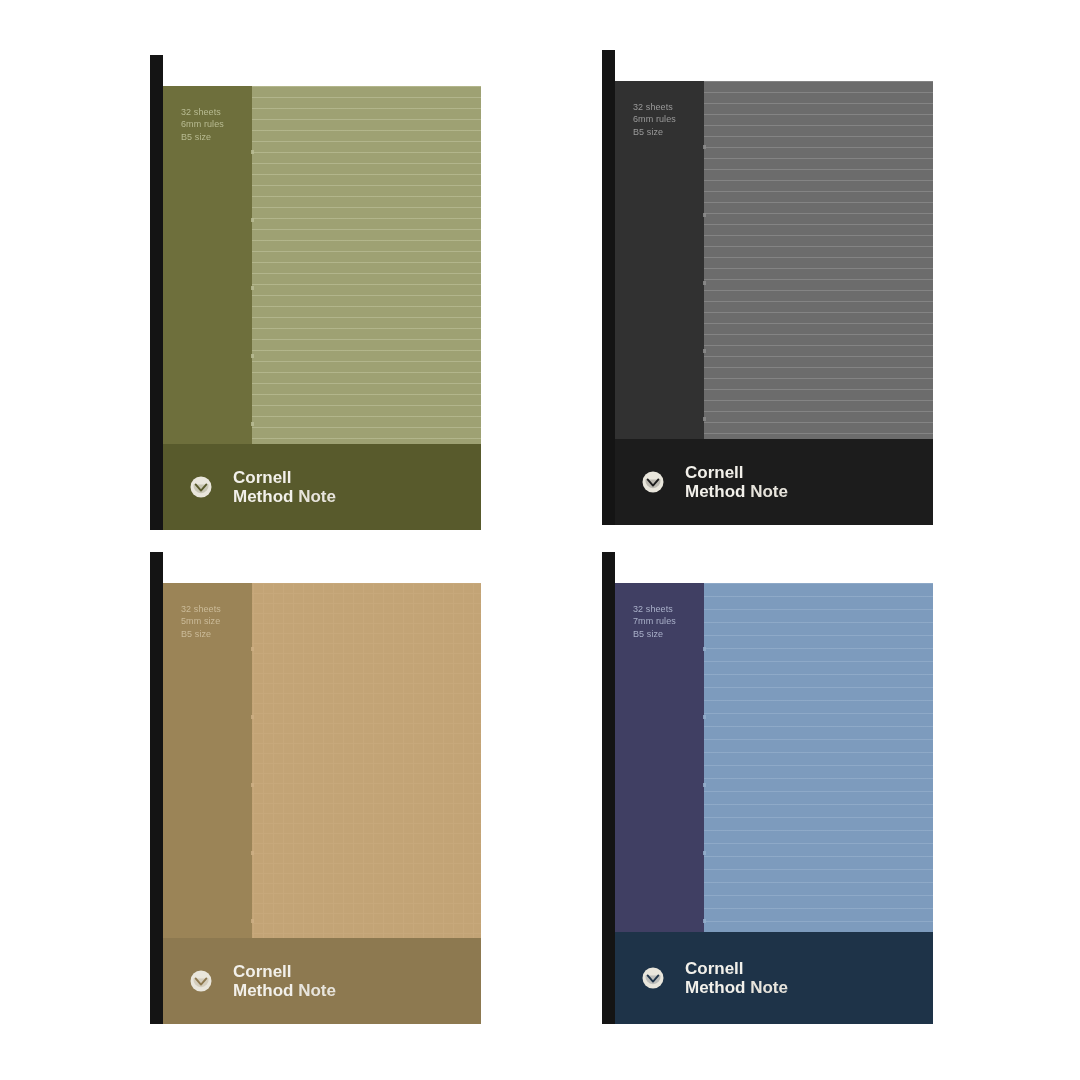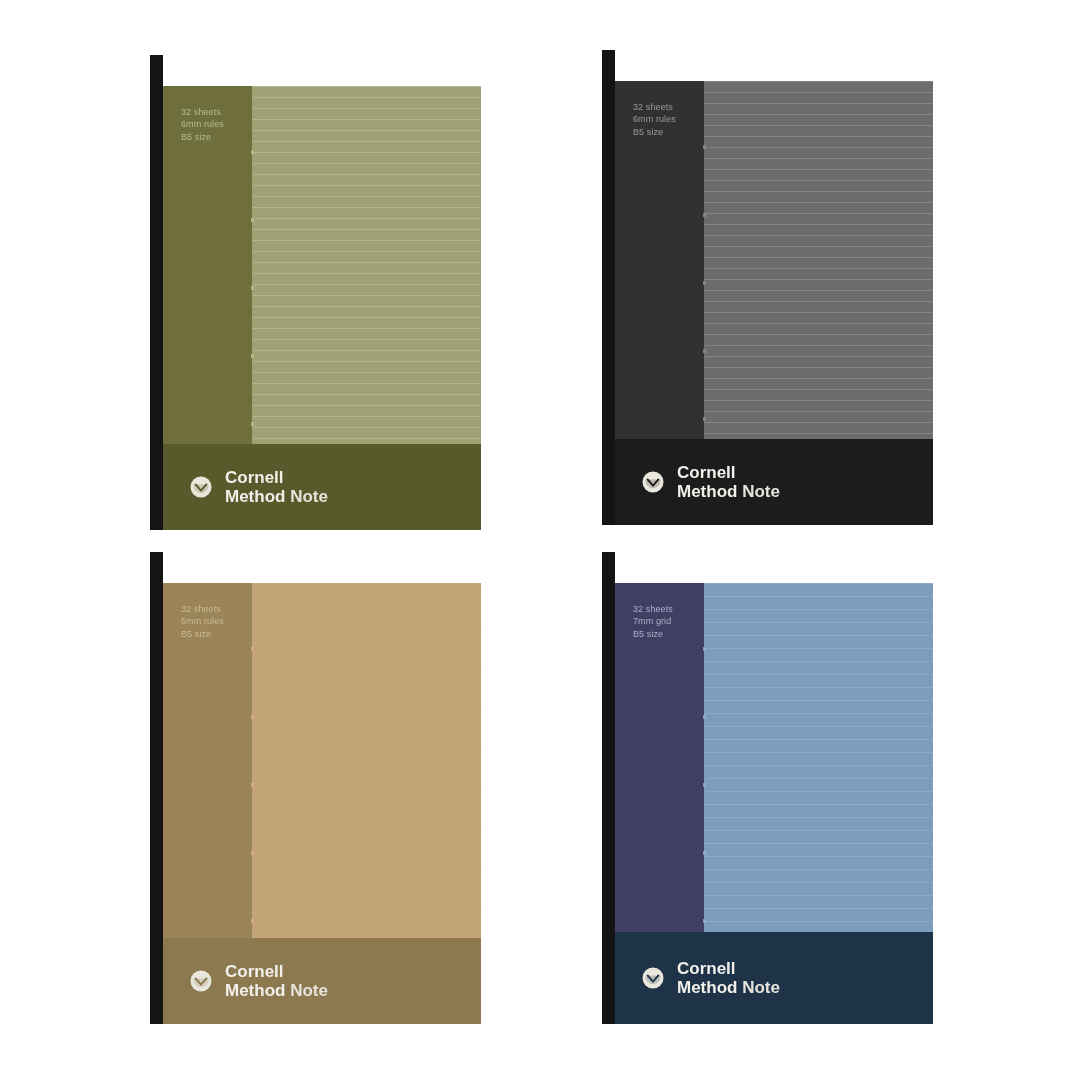--- a/index.html
+++ b/index.html
@@ -100,20 +100,21 @@
     display: flex;
     align-items: center;
     justify-content: center;
   }
   .logo svg { display: block; }
 
   .brand {
     display: block;
     line-height: 1.12;
     color: #f2f0ea;
+    margin-left: 8px;
   }
   .brand-l1 { font-weight: bold; }
   .brand-l2 { }
   .brand-bold { font-weight: bold; }
   .brand-light { font-weight: bold; color: #e7e4dc; }
 </style>
 </head>
 <body>
 
 <div id="stage">
@@ -162,21 +163,21 @@
           <div class="brand-l2"><span class="brand-bold">Method</span> <span class="brand-light">Note</span></div>
         </div>
       </div>
     </div>
     <div class="notebook" style="left: 150px; top: 552px; width: 331px; height: 472px;">
       <div class="spine" style="background: rgb(20, 20, 20);"></div>
       <div class="page" style="height: 386px; background: rgb(195, 164, 118);">
         <div class="rules" style="left: 0px; background-image: repeating-linear-gradient(rgb(205, 175, 132) 0px, rgb(205, 175, 132) 1px, transparent 1px, transparent 10px), repeating-linear-gradient(to right, rgb(205, 175, 132) 0px, rgb(205, 175, 132) 1px, transparent 1px, transparent 10px); opacity: 0.4;"></div>
         <div class="cue" style="width: 89px; background: rgb(155, 132, 87);"></div>
         <div class="cue-ticks" style="left: 88px; background-image: repeating-linear-gradient(transparent 0px, transparent 64px, rgb(205, 175, 132) 64px, rgb(205, 175, 132) 68px); opacity: 0.85;"></div>
-        <div class="spec" style="left: 18px; top: 20px; color: rgb(203, 187, 153); font-size: 9px;"><span class="spec-line">32 sheets</span><span class="spec-line">5mm rules</span><span class="spec-line">B5 size</span></div>
+        <div class="spec" style="left: 18px; top: 20px; color: rgb(203, 187, 153); font-size: 9px;"><span class="spec-line">32 sheets</span><span class="spec-line">5mm size</span><span class="spec-line">B5 size</span></div>
       </div>
       <div class="band" style="height: 86px; background: rgb(141, 121, 80);">
         <div class="logo" style="margin-left: 27px; margin-right: 13px;">
           <svg width="22" height="22" viewBox="0 0 22 22">
             <circle cx="11" cy="11" r="10.5" fill="#e9e6dc"></circle>
             <path d="M4.2 8.2 A9 9 0 0 0 17.8 8.2 Z" fill="#8d7950" opacity="0.0"></path>
             <path d="M11 17.2 A8 8 0 0 1 3.4 8.6 L18.6 8.6 A8 8 0 0 1 11 17.2 Z" fill="#8d7950" opacity="0.22"></path>
             <path d="M5.6 8.4 L11 14.6 L16.4 8.4" fill="none" stroke="#8d7950" stroke-width="1.9" stroke-linecap="round" stroke-linejoin="round"></path>
           </svg>
         </div>
@@ -185,21 +186,21 @@
           <div class="brand-l2"><span class="brand-bold">Method</span> <span class="brand-light">Note</span></div>
         </div>
       </div>
     </div>
     <div class="notebook" style="left: 602px; top: 552px; width: 331px; height: 472px;">
       <div class="spine" style="background: rgb(20, 20, 20);"></div>
       <div class="page" style="height: 380px; background: rgb(125, 155, 189);">
         <div class="rules" style="left: 0px; background-image: repeating-linear-gradient(rgb(148, 174, 203) 0px, rgb(148, 174, 203) 1px, transparent 1px, transparent 13px); opacity: 0.75;"></div>
         <div class="cue" style="width: 89px; background: rgb(64, 63, 99);"></div>
         <div class="cue-ticks" style="left: 88px; background-image: repeating-linear-gradient(transparent 0px, transparent 64px, rgb(148, 174, 203) 64px, rgb(148, 174, 203) 68px); opacity: 0.85;"></div>
-        <div class="spec" style="left: 18px; top: 20px; color: rgb(169, 176, 201); font-size: 9px;"><span class="spec-line">32 sheets</span><span class="spec-line">7mm grid</span><span class="spec-line">B5 size</span></div>
+        <div class="spec" style="left: 18px; top: 20px; color: rgb(169, 176, 201); font-size: 9px;"><span class="spec-line">32 sheets</span><span class="spec-line">7mm rules</span><span class="spec-line">B5 size</span></div>
       </div>
       <div class="band" style="height: 92px; background: rgb(30, 51, 72);">
         <div class="logo" style="margin-left: 27px; margin-right: 13px;">
           <svg width="22" height="22" viewBox="0 0 22 22">
             <circle cx="11" cy="11" r="10.5" fill="#e9e6dc"></circle>
             <path d="M4.2 8.2 A9 9 0 0 0 17.8 8.2 Z" fill="#1e3348" opacity="0.0"></path>
             <path d="M11 17.2 A8 8 0 0 1 3.4 8.6 L18.6 8.6 A8 8 0 0 1 11 17.2 Z" fill="#1e3348" opacity="0.22"></path>
             <path d="M5.6 8.4 L11 14.6 L16.4 8.4" fill="none" stroke="#1e3348" stroke-width="1.9" stroke-linecap="round" stroke-linejoin="round"></path>
           </svg>
         </div>

